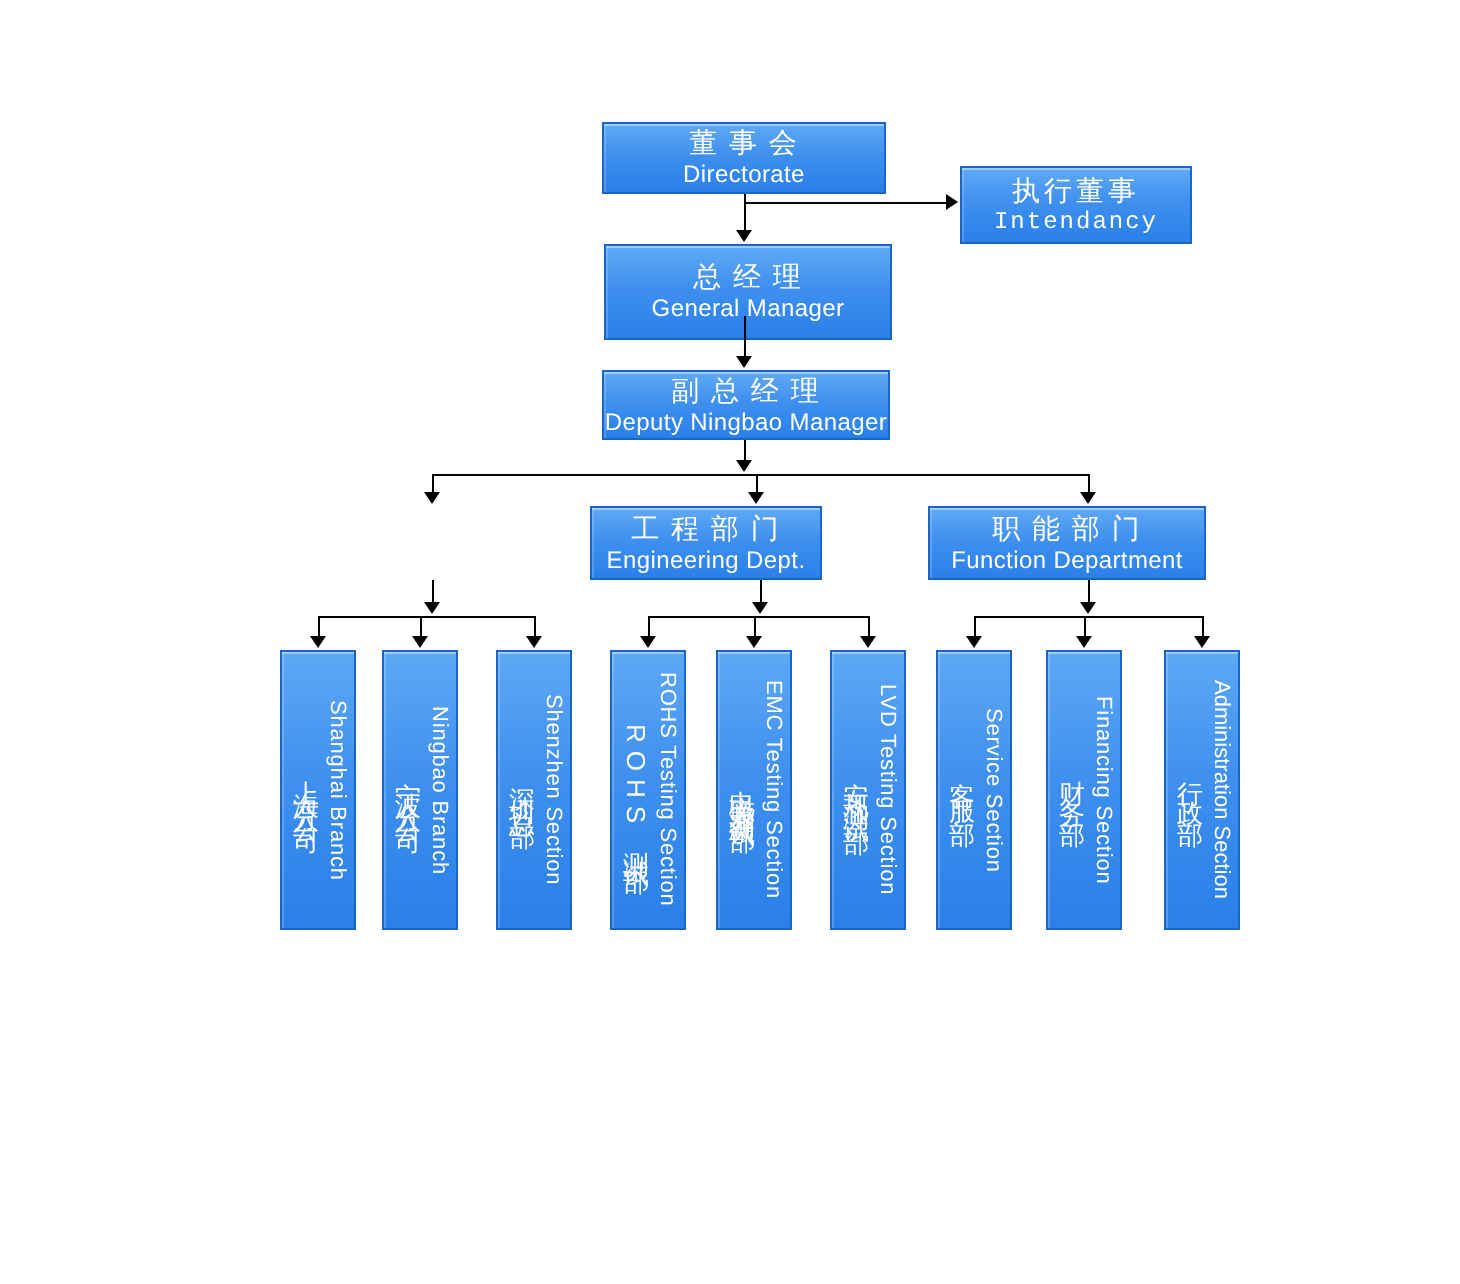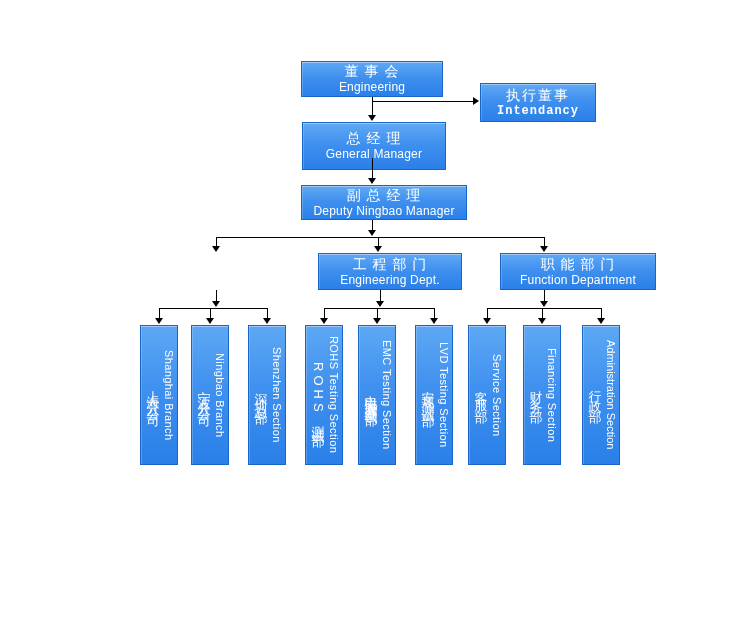--- a/index.html
+++ b/index.html
@@ -13,21 +13,21 @@
     background:linear-gradient(180deg,#60a9f4 0%,#3f90ef 45%,#2a80e8 100%);
     border:1px solid #1766c8;
     box-shadow:inset 0 1px 0 rgba(255,255,255,.38), inset 1px 0 0 rgba(255,255,255,.18);
     color:#ffffff;
     display:flex;flex-direction:column;align-items:center;justify-content:center;
     box-sizing:border-box;
     text-align:center;
   }
   .box .zh{font-size:14px;line-height:17px;letter-spacing:1px;white-space:pre;}
   .box .en{font-size:12px;line-height:15px;letter-spacing:.2px;white-space:nowrap;}
-  .box .en.mono{font-family:"Liberation Mono","DejaVu Sans Mono",monospace;font-weight:bold;font-size:12px;letter-spacing:1px;}
+  .box .en.mono{font-family:"Liberation Mono","DejaVu Sans Mono",monospace;font-weight:normal;font-size:12px;letter-spacing:1px;}
   
   .vbox{
     position:absolute;top:325px;width:38px;height:140px;
     background:linear-gradient(180deg,#5ea8f4 0%,#3f90ef 45%,#2a80e8 100%);
     border:1px solid #1766c8;
     box-shadow:inset 0 1px 0 rgba(255,255,255,.38), inset 1px 0 0 rgba(255,255,255,.2);
     color:#ffffff;
     display:flex;flex-direction:row;align-items:center;justify-content:center;
     box-sizing:border-box;gap:1px;
   }
@@ -40,45 +40,45 @@
   .arr-d{position:absolute;width:0;height:0;border-left:4px solid transparent;border-right:4px solid transparent;border-top:6px solid #000;}
   .arr-r{position:absolute;width:0;height:0;border-top:4px solid transparent;border-bottom:4px solid transparent;border-left:6px solid #000;}
 </style>
 </head>
 <body>
 
 <div class="stage">
 
   <div class="box" style="left:301px;top:61px;width:142px;height:36px">
     <div class="zh">董 事 会</div>
-    <div class="en">Engineering</div>
+    <div class="en">Directorate</div>
   </div>
 
   <div class="box" style="left:480px;top:83px;width:116px;height:39px">
     <div class="zh" style="letter-spacing:2px">执行董事</div>
     <div class="en mono">Intendancy</div>
   </div>
 
   <div class="box" style="left:302px;top:122px;width:144px;height:48px">
     <div class="zh">总 经 理</div>
     <div class="en">General Manager</div>
   </div>
 
-  <div class="box" style="left:301px;top:185px;width:166px;height:35px">
+  <div class="box" style="left:301px;top:185px;width:144px;height:35px">
     <div class="zh">副 总 经 理</div>
     <div class="en">Deputy Ningbao Manager</div>
   </div>
 
 
-  <div class="box" style="left:318px;top:253px;width:144px;height:37px">
+  <div class="box" style="left:295px;top:253px;width:116px;height:37px">
     <div class="zh">工 程 部 门</div>
     <div class="en">Engineering Dept.</div>
   </div>
 
-  <div class="box" style="left:500px;top:253px;width:156px;height:37px">
+  <div class="box" style="left:464px;top:253px;width:139px;height:37px">
     <div class="zh">职 能 部 门</div>
     <div class="en">Function Department</div>
   </div>
 
   <div class="vbox" style="left:140px">
     <div class="zh">上海分公司</div>
     <div class="en">Shanghai Branch</div>
   </div>
   <div class="vbox" style="left:191px">
     <div class="zh">宁波分公司</div>

